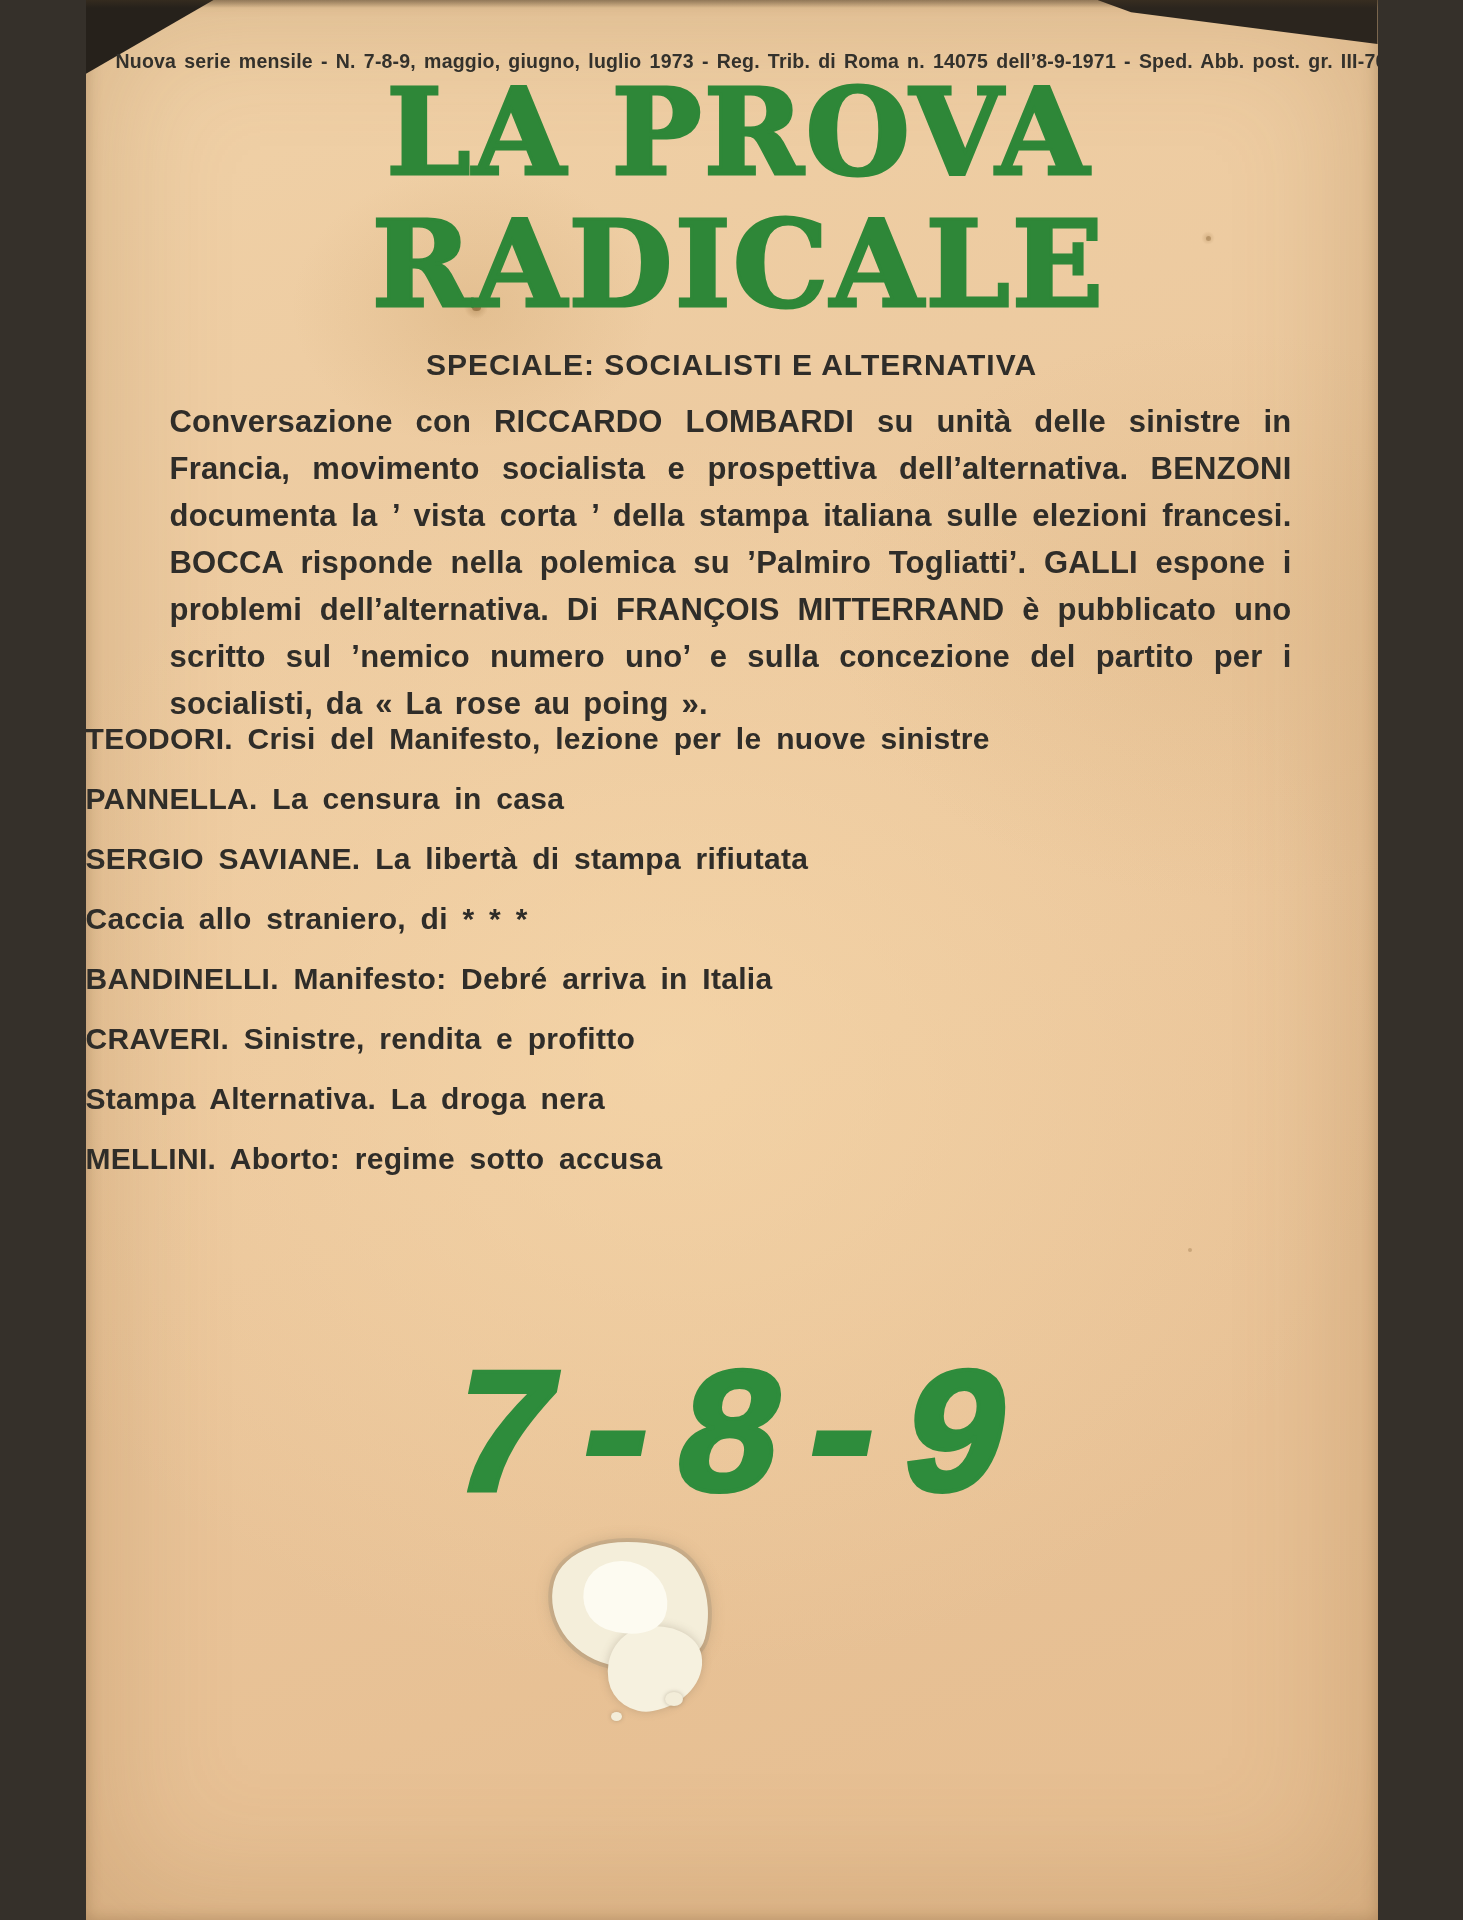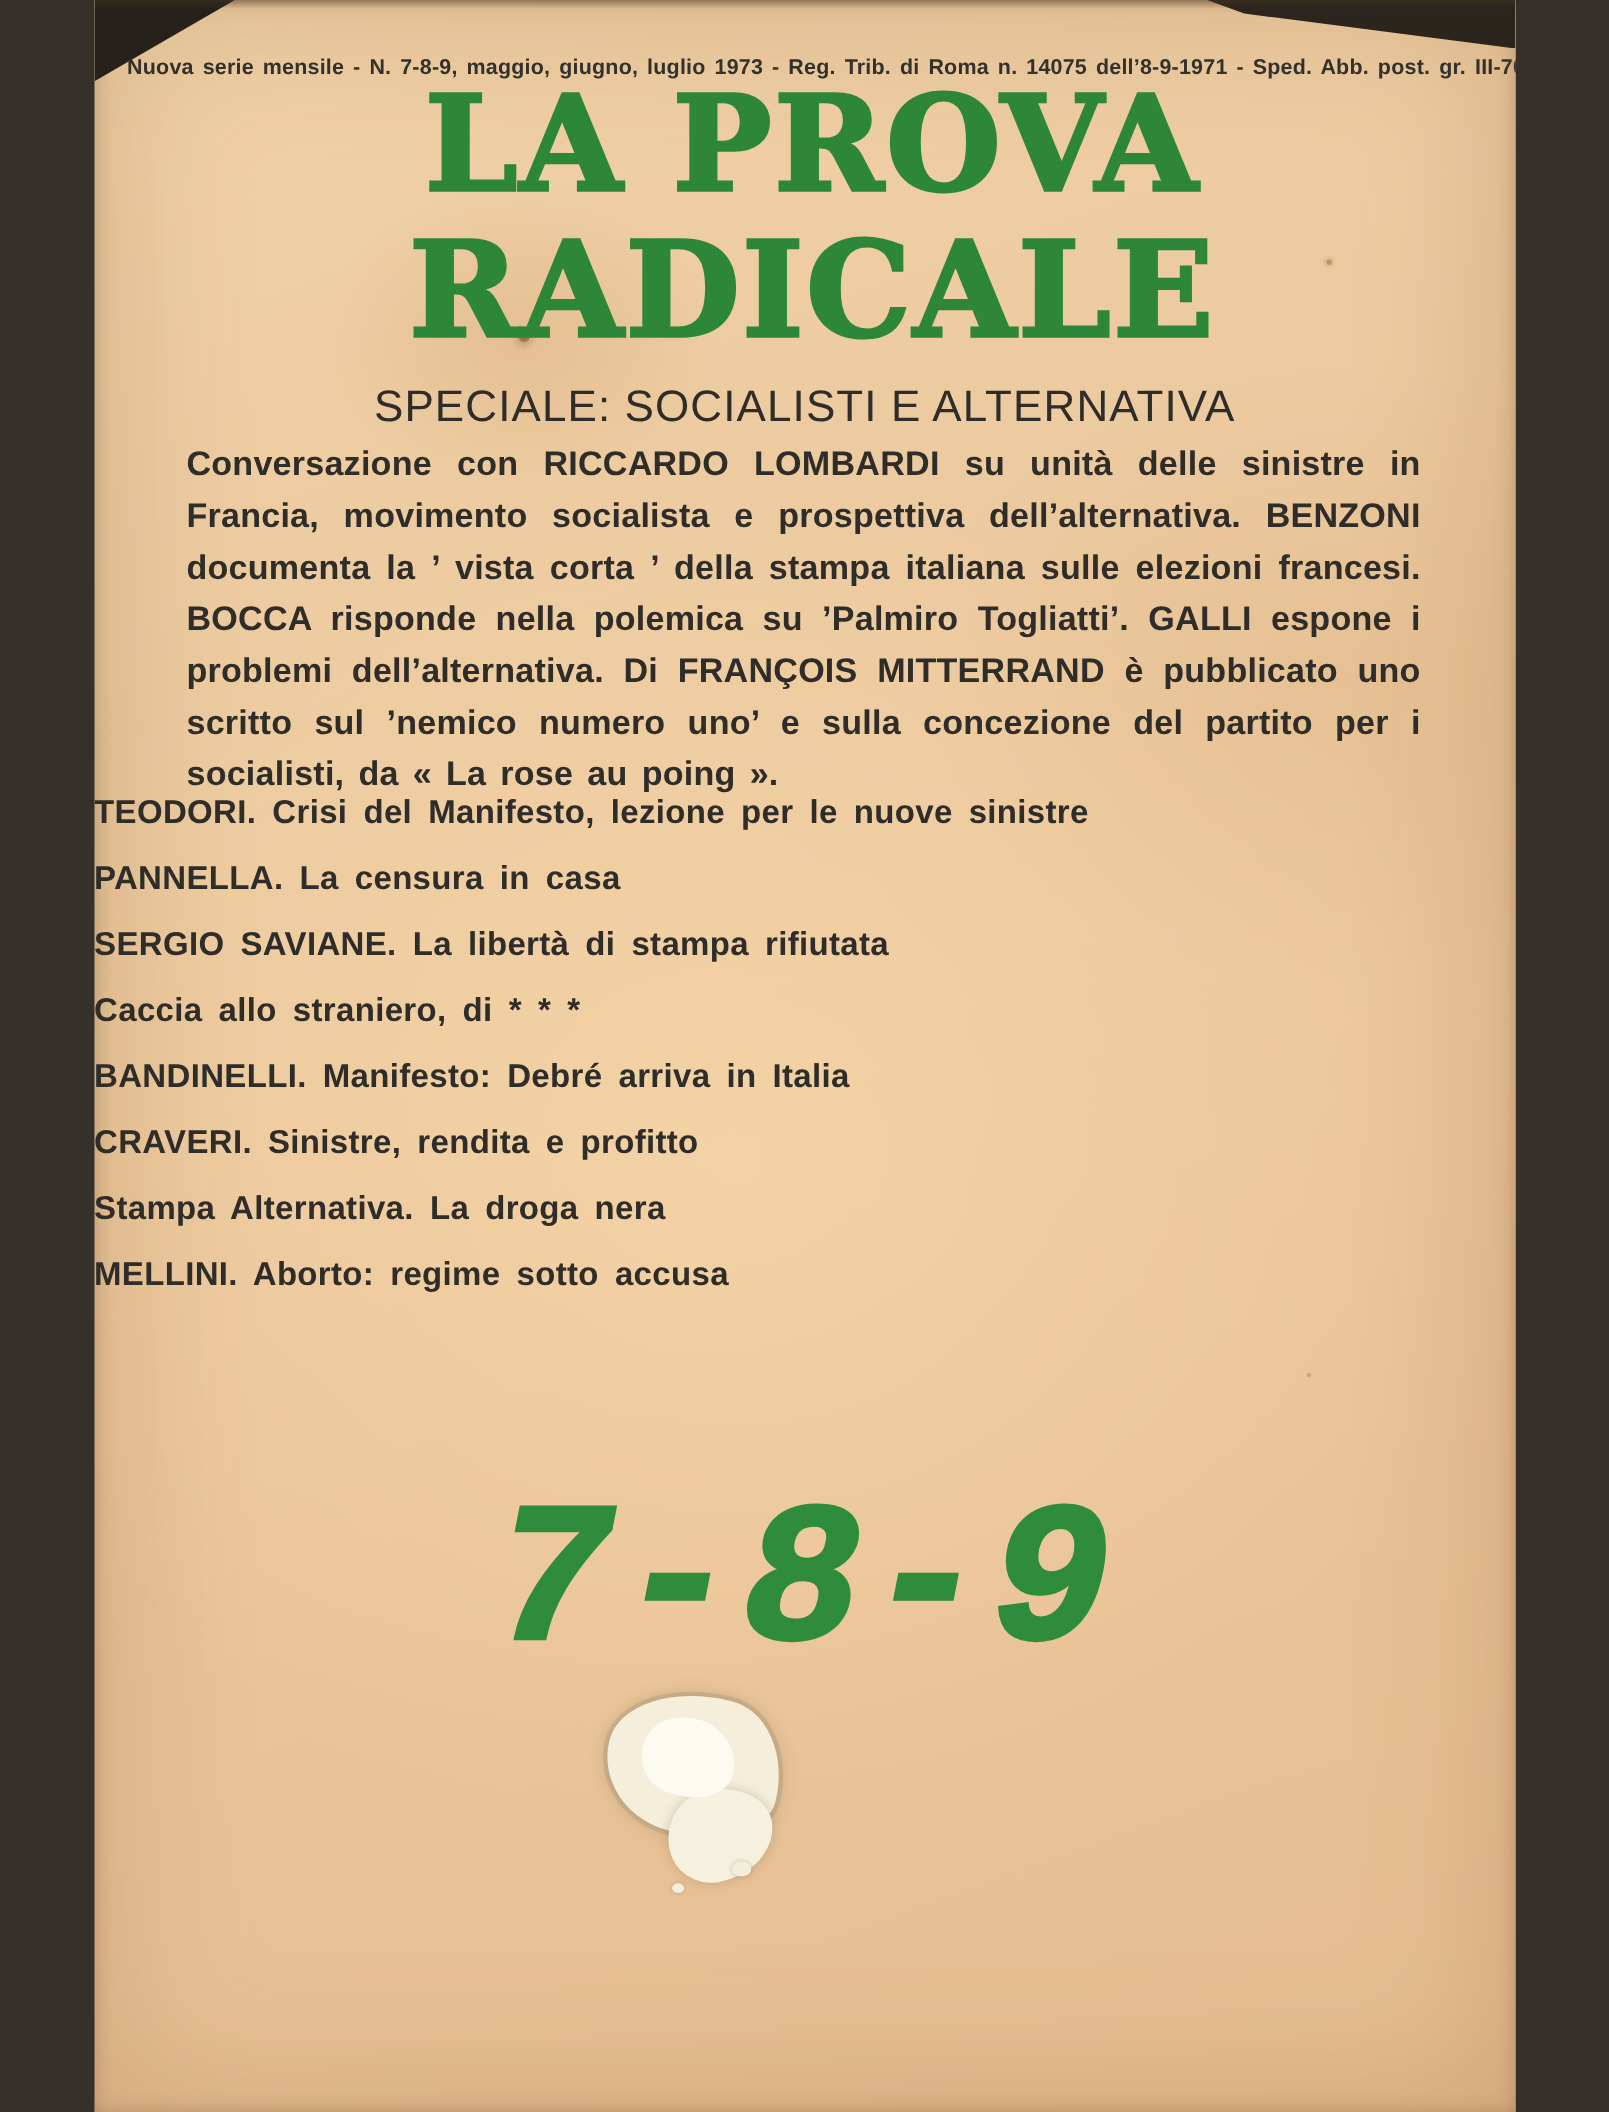--- a/index.html
+++ b/index.html
@@ -56,21 +56,21 @@
     font-weight: bold;
     font-size: 120px; line-height: 1.1;
     letter-spacing: 2px;
     color: #2e8738;
     -webkit-text-stroke: 3px #2e8738;
   }
 
   .special-heading {
     position: absolute; top: 348px; left: 0; right: 0;
     text-align: center;
-    font-size: 40px; font-weight: normal; letter-spacing: 1px;
+    font-size: 30px; font-weight: bold; letter-spacing: 1px;
     color: #2f2d29;
   }
 
   .lead-paragraph {
     position: absolute; top: 398px; left: 84px; right: 86px; margin: 0;
     font-size: 31px; font-weight: bold; line-height: 47px;
     text-align: justify; word-spacing: 4px; letter-spacing: 0.2px;
     color: #2f2d29;
   }
 

